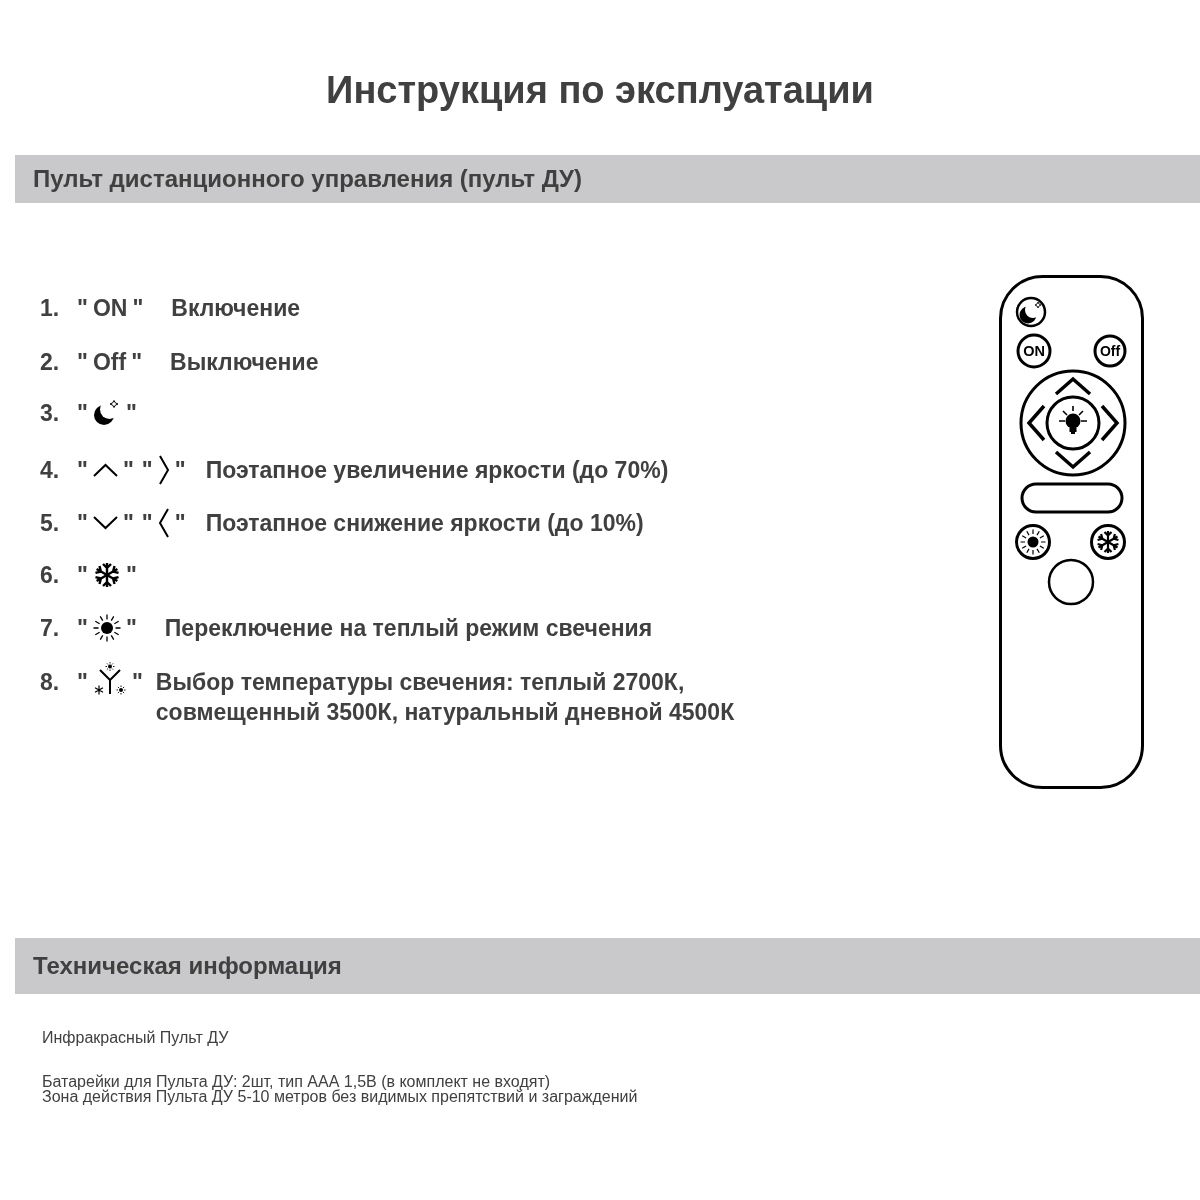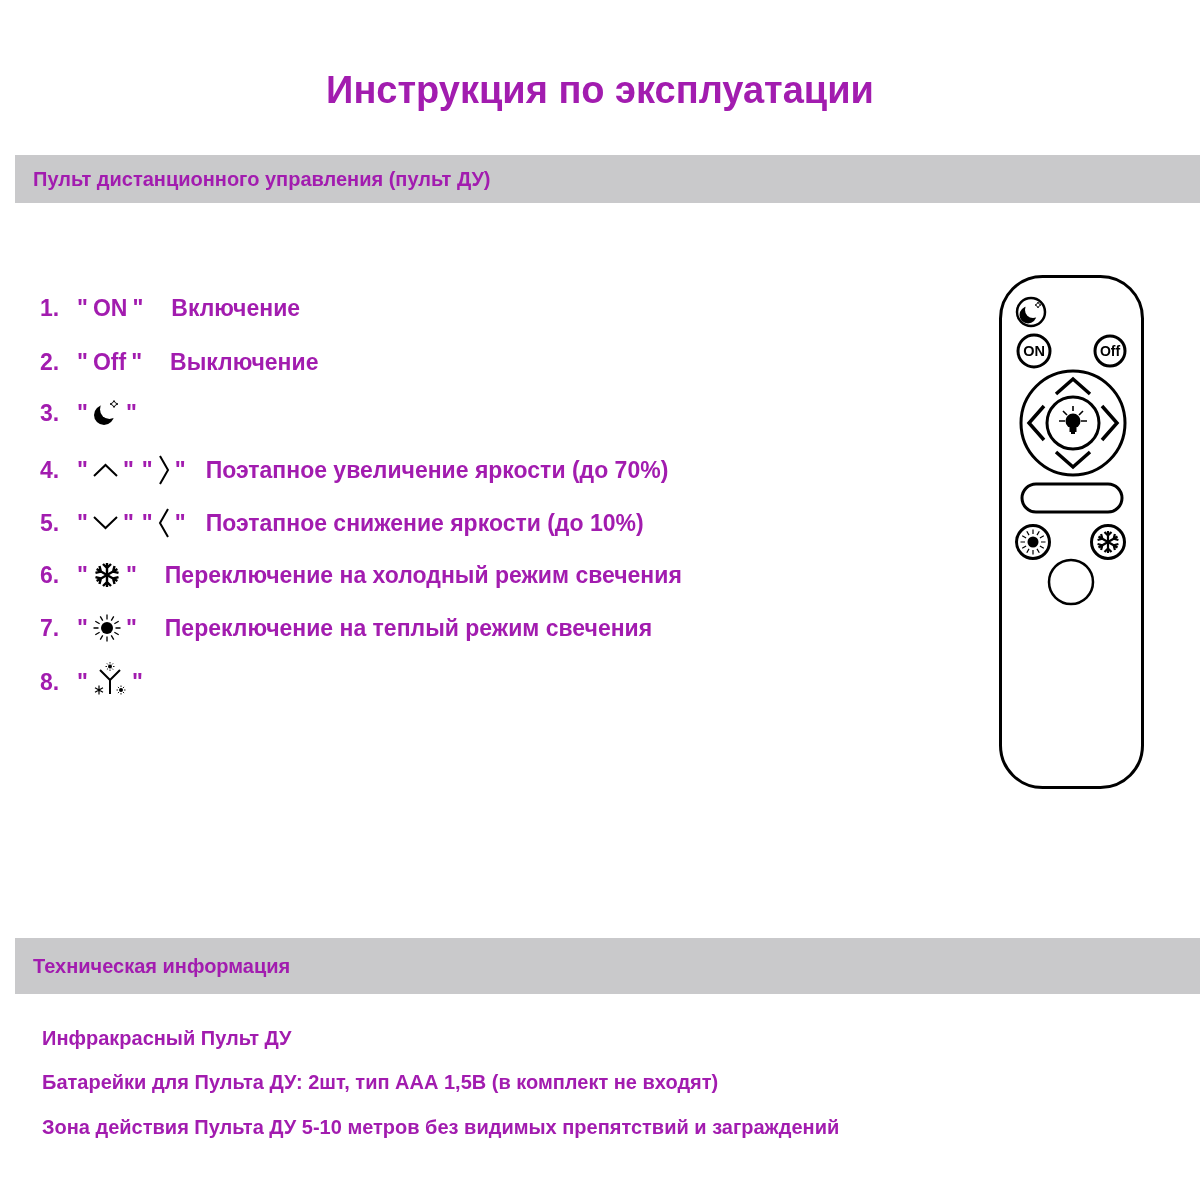--- a/index.html
+++ b/index.html
@@ -1,37 +1,37 @@
 <!DOCTYPE html>
 <html><head>
 <meta charset="utf-8">
 <style>
   html,body{margin:0;padding:0;background:#fff;}
   .page{position:relative;width:1200px;height:1200px;background:#ffffff;
-        font-family:"Liberation Sans",sans-serif;color:#a21caf;overflow:hidden;}
+        font-family:"Liberation Sans",sans-serif;color:#404040;overflow:hidden;}
   .title{position:absolute;top:69px;left:0;width:100%;text-align:center;
          font-size:38px;line-height:42px;font-weight:bold;margin:0;}
   .bar{position:absolute;left:15px;width:1185px;background:#c9c9cb;
        display:flex;align-items:center;box-sizing:border-box;padding-left:18px;
-       font-weight:bold;font-size:20px;}
+       font-weight:bold;font-size:24px;}
   .bar1{top:155px;height:48px;}
   .bar2{top:938px;height:56px;}
   .li{position:absolute;left:40px;display:flex;align-items:center;
       font-weight:bold;font-size:23px;line-height:30px;white-space:nowrap;}
   .li .num{min-width:33px;}
   .li .q{margin:0 4px;}
   .li .tok{margin:0 1px;}
   .li .lbl{margin-left:24px;}
   .li .lbl2{margin-left:16px;}
   .li svg{display:block;}
   .li8{align-items:flex-start;}
   .li8 .num,.li8 .q{line-height:30px;}
   .li8 .cct{margin-top:-5px;}
   .lbl8{margin-left:9px;}
-  .tech{position:absolute;left:42px;font-weight:bold;font-size:20px;line-height:30px;
+  .tech{position:absolute;left:42px;font-weight:normal;font-size:16px;line-height:30px;
         white-space:nowrap;}
   .remote{position:absolute;left:995px;top:272px;}
   .remote text{font-family:"Liberation Sans",sans-serif;font-weight:bold;}
 </style>
 </head>
 <body>
 
 <div class="page">
 
   <h1 class="title">Инструкция по эксплуатации</h1>
@@ -101,21 +101,20 @@
     <span class="num">6.</span>
     <span class="q">"</span>
     <svg width="30" height="30" viewBox="0 0 30 30">
       <g transform="translate(15,15)" stroke="#000" stroke-width="2.4" fill="none">
         <path d="M0,-12 L0,12 M0,-7 L-4,-11 M0,-7 L4,-11 M0,7 L-4,11 M0,7 L4,11"></path>
         <path transform="rotate(60)" d="M0,-12 L0,12 M0,-7 L-4,-11 M0,-7 L4,-11 M0,7 L-4,11 M0,7 L4,11"></path>
         <path transform="rotate(120)" d="M0,-12 L0,12 M0,-7 L-4,-11 M0,-7 L4,-11 M0,7 L-4,11 M0,7 L4,11"></path>
       </g>
     </svg>
     <span class="q">"</span>
-    <span class="lbl">Переключение на холодный режим свечения</span>
   </div>
 
   <div class="li" style="top:613px">
     <span class="num">7.</span>
     <span class="q">"</span>
     <svg width="30" height="30" viewBox="0 0 30 30">
       <circle cx="15" cy="15" r="6" fill="#000"></circle>
       <path fill="none" stroke="#000" stroke-width="1.3" d="M23.5,15 L28.5,15 M22.36,19.25 L26.69,21.75 M19.25,22.36 L21.75,26.69 M15,23.5 L15,28.5 M10.75,22.36 L8.25,26.69 M7.64,19.25 L3.31,21.75 M6.5,15 L1.5,15 M7.64,10.75 L3.31,8.25 M10.75,7.64 L8.25,3.31 M15,6.5 L15,1.5 M19.25,7.64 L21.75,3.31 M22.36,10.75 L26.69,8.25"></path>
     </svg>
     <span class="q">"</span>
@@ -127,20 +126,24 @@
     <span class="q">"</span>
     <svg class="cct" width="36" height="40" viewBox="0 0 36 40">
       <path d="M18,18 L8,8 M18,18 L28,8 M18,18 L18,32" fill="none" stroke="#000" stroke-width="2"></path>
       <circle cx="18" cy="4.5" r="2" fill="#000"></circle>
       <path fill="none" stroke="#000" stroke-width="0.9" d="M18,0 L18,1.5 M18,7.5 L18,9 M13.5,4.5 L15,4.5 M21,4.5 L22.5,4.5 M14.9,1.4 L16,2.5 M20,6.5 L21.1,7.6 M21.1,1.4 L20,2.5 M16,6.5 L14.9,7.6"></path>
       <path fill="none" stroke="#000" stroke-width="1.2" d="M7,23.5 L7,32.5 M3,25.8 L11,30.2 M11,25.8 L3,30.2"></path>
       <circle cx="29" cy="28" r="2" fill="#000"></circle>
       <path fill="none" stroke="#000" stroke-width="0.9" d="M29,23.5 L29,25 M29,31 L29,32.5 M24.5,28 L26,28 M32,28 L33.5,28 M25.9,24.9 L27,26 M31,30 L32.1,31.1 M32.1,24.9 L31,26 M27,30 L25.9,31.1"></path>
     </svg>
     <span class="q">"</span>
+    <span class="lbl8">
+      <span>Выбор температуры свечения: теплый 2700К,</span><br>
+      <span>совмещенный 3500К, натуральный дневной 4500К</span>
+    </span>
   </div>
 
   <svg class="remote" width="158" height="525" viewBox="0 0 158 525">
     <rect x="5.5" y="4.5" width="142" height="511" rx="42" fill="none" stroke="#000" stroke-width="3"></rect>
 
     <g>
       <circle cx="36" cy="40" r="14" fill="none" stroke="#000" stroke-width="2.5"></circle>
       <circle cx="33" cy="43" r="8.5" fill="#000"></circle>
       <circle cx="38" cy="38" r="8" fill="#fff"></circle>
       <polygon points="43,30 44,32 46,33 44,34 43,36 42,34 40,33 42,32" fill="#fff" stroke="#000" stroke-width="0.9"></polygon>
@@ -191,15 +194,15 @@
 
     <circle cx="76" cy="310" r="22" fill="none" stroke="#000" stroke-width="2.5"></circle>
   </svg>
 
   <div class="bar bar2">
     <span>Техническая информация</span>
   </div>
 
   <div class="tech" style="top:1023px">Инфракрасный Пульт ДУ</div>
   <div class="tech" style="top:1067px">Батарейки для Пульта ДУ: 2шт, тип ААА 1,5В (в комплект не входят)</div>
-  <div class="tech" style="top:1112px">Зона действия Пульта ДУ 5-10 метров без видимых препятствий и заграждений</div>
+  <div class="tech" style="top:1082px">Зона действия Пульта ДУ 5-10 метров без видимых препятствий и заграждений</div>
 
 </div>
 
 </body></html>

